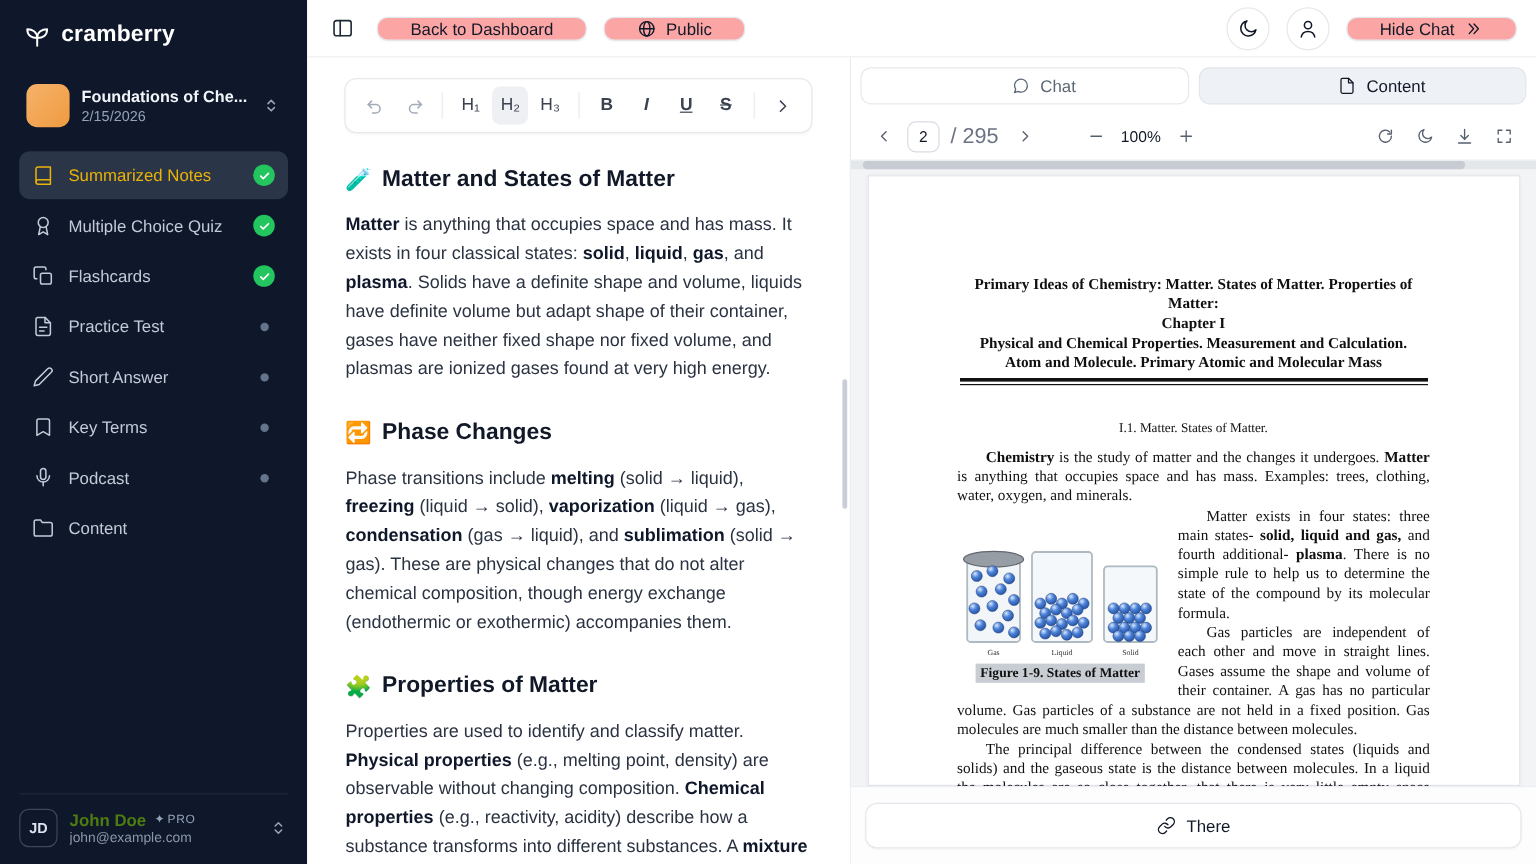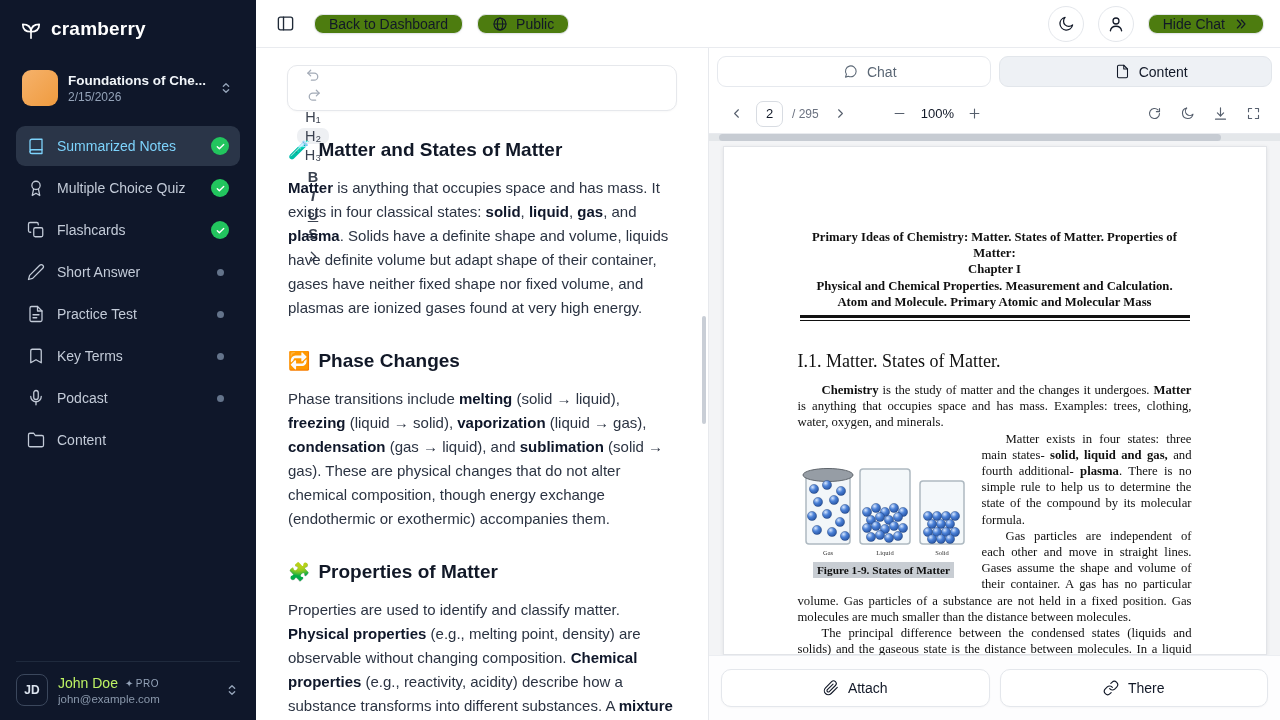--- a/index.html
+++ b/index.html
@@ -12,51 +12,51 @@
   .logo-row svg { width:22px; height:22px; stroke:#fff; fill:none; stroke-width:1.8; stroke-linecap:round; stroke-linejoin:round; }
   .logo-name { font-size:19px; font-weight:700; color:#fff; letter-spacing:.2px; }
   .course { display:flex; align-items:center; gap:10px; margin-top:24px; padding:6px 6px; border-radius:10px; cursor:pointer; }
   .course-avatar { width:36px; height:36px; border-radius:9px; background:linear-gradient(135deg,#f6b26b,#ef9b3f); flex:none; }
   .course-meta { flex:1; min-width:0; }
   .course-name { font-size:13.5px; color:#f1f5f9; font-weight:600; white-space:nowrap; overflow:hidden; }
   .course-date { font-size:12px; color:#94a3b8; margin-top:2px; }
   .chev-ud { width:16px; height:16px; stroke:#94a3b8; fill:none; stroke-width:2; stroke-linecap:round; stroke-linejoin:round; flex:none; }
   nav { margin-top:14px; display:flex; flex-direction:column; gap:2px; }
   .nav-item { display:flex; align-items:center; gap:12px; height:40px; padding:0 11px; border-radius:9px; color:#c3cbd8; font-size:14px; cursor:pointer; }
-  .nav-item.active { background:#2a3548; color:#7dd3fc; }
+  .nav-item.active { background:#2a3548; color:#eab308; }
   .nav-item svg { width:18px; height:18px; stroke:currentColor; fill:none; stroke-width:1.7; stroke-linecap:round; stroke-linejoin:round; flex:none; }
   .nav-label { flex:1; white-space:nowrap; overflow:hidden; }
   .done-badge { width:18px; height:18px; border-radius:50%; background:#22c55e; display:flex; align-items:center; justify-content:center; flex:none; }
   .done-badge svg { width:11px; height:11px; stroke:#fff; stroke-width:3; fill:none; stroke-linecap:round; stroke-linejoin:round; }
   .pending-dot { width:7px; height:7px; border-radius:50%; background:#64748b; margin-right:5px; flex:none; }
   .sidebar-spacer { flex:1; }
   .user-card { border-top:1px solid #1f2a3d; padding-top:12px; display:flex; align-items:center; gap:10px; }
   .user-avatar { width:32px; height:32px; border-radius:8px; border:1px solid #3b475c; color:#dbe3ee; font-size:12px; font-weight:600; display:flex; align-items:center; justify-content:center; flex:none; }
   .user-meta { flex:1; min-width:0; }
   .user-name-row { display:flex; align-items:center; gap:7px; }
-  .user-name { font-size:14px; color:#bef264; font-weight:400; }
+  .user-name { font-size:14px; color:#4d7c0f; font-weight:700; }
   .pro-badge { font-size:10px; color:#94a3b8; letter-spacing:.5px; display:flex; align-items:center; gap:2px; }
   .user-email { font-size:11.5px; color:#8a98ab; margin-top:2px; white-space:nowrap; overflow:hidden; }
 
   
   .main { flex:1; display:flex; flex-direction:column; min-width:0; }
   .topbar { height:48px; border-bottom:1px solid #e9ebef; display:flex; align-items:center; padding:0 16px 0 14px; gap:14px; background:#fff; }
   .icon-btn { width:30px; height:30px; border:none; background:none; display:flex; align-items:center; justify-content:center; color:#1f2937; cursor:pointer; border-radius:7px; }
   .icon-btn svg { width:19px; height:19px; stroke:currentColor; fill:none; stroke-width:1.7; stroke-linecap:round; stroke-linejoin:round; }
-  .pill-btn { height:20px; padding:0 14px; border:1px solid #e4e7ec; border-radius:9px; background:#4d7c0f; display:flex; align-items:center; gap:8px; font-size:14px; font-weight:500; color:#111827; cursor:pointer; box-shadow:0 1px 2px rgba(16,24,40,.04); font-family:inherit; }
+  .pill-btn { height:20px; padding:0 27px; border:1px solid #e4e7ec; border-radius:9px; background:#fca5a5; display:flex; align-items:center; gap:8px; font-size:14px; font-weight:500; color:#111827; cursor:pointer; box-shadow:0 1px 2px rgba(16,24,40,.04); font-family:inherit; }
   .pill-btn svg { width:16px; height:16px; stroke:currentColor; fill:none; stroke-width:1.7; stroke-linecap:round; stroke-linejoin:round; }
   .topbar-spacer { flex:1; }
   .round-btn { width:36px; height:36px; border-radius:50%; border:1px solid #e4e7ec; background:#fff; display:flex; align-items:center; justify-content:center; color:#111827; cursor:pointer; }
   .round-btn svg { width:18px; height:18px; stroke:currentColor; fill:none; stroke-width:1.7; stroke-linecap:round; stroke-linejoin:round; }
 
   .workspace { flex:1; display:flex; min-height:0; }
 
   
   .editor-col { width:452px; min-width:452px; position:relative; overflow:hidden; background:#fff; }
-  .ed-toolbar { margin:17px 31px 0 31px; height:46px; border:1px solid #e6e8ec; border-radius:10px; background:#fff; display:flex; align-items:flex-start; padding:0 9px; gap:3px; box-shadow:0 1px 2px rgba(16,24,40,.03);flex-direction:column; }
+  .ed-toolbar { margin:17px 31px 0 31px; height:46px; border:1px solid #e6e8ec; border-radius:10px; background:#fff; display:flex; align-items:center; padding:0 9px; gap:3px; box-shadow:0 1px 2px rgba(16,24,40,.03); }
   .tb-btn { width:32px; height:32px; border:none; background:none; border-radius:7px; display:flex; align-items:center; justify-content:center; font-size:14.5px; color:#3b4250; cursor:pointer; font-family:inherit; }
   .tb-btn.muted { color:#a3abb7; }
   .tb-btn.active { background:#eef0f3; }
   .tb-btn svg { width:17px; height:17px; stroke:currentColor; fill:none; stroke-width:1.8; stroke-linecap:round; stroke-linejoin:round; }
   .tb-b { font-weight:800; }
   .tb-i { font-style:italic; font-weight:600; }
   .tb-u { text-decoration:underline; font-weight:600; }
   .tb-s { text-decoration:line-through; font-weight:600; }
   .tb-sep { width:1px; height:22px; background:#e8eaee; margin:0 5px; }
   .doc { padding:24px 32px 0 32px; color:#2b3342; }
@@ -70,31 +70,31 @@
   
   .right-panel { flex:1; min-width:0; display:flex; flex-direction:column; border-left:1px solid #e7e9ed; background:#fff; }
   .tabs { display:flex; gap:8px; padding:8px 8px 7px; }
   .tab { flex:1; height:31px; border:1px solid #e6e9ee; border-radius:9px; background:#fff; display:flex; align-items:center; justify-content:center; gap:9px; font-size:14px; color:#5b6775; cursor:pointer; font-family:inherit;padding-left:32px; }
   .tab svg { width:15px; height:15px; stroke:currentColor; fill:none; stroke-width:1.7; stroke-linecap:round; stroke-linejoin:round; }
   .tab.active { background:#eef1f5; color:#111827; font-weight:500; border-color:#e2e6eb; }
   .pdf-toolbar { height:40px; display:flex; align-items:center; padding:0 14px; gap:7px; color:#4b5563; border-bottom:1px solid #e9ebef; }
   .pt-btn { width:26px; height:26px; border:none; background:none; display:flex; align-items:center; justify-content:center; color:#565f6d; cursor:pointer; border-radius:6px; }
   .pt-btn svg { width:15px; height:15px; stroke:currentColor; fill:none; stroke-width:1.8; stroke-linecap:round; stroke-linejoin:round; }
   .page-input { width:27px; height:26px; border:1px solid #d8dce2; border-radius:7px; text-align:center; font-size:13px; color:#111827; font-family:inherit; }
-  .page-total { font-size:12px; color:#6b7280; margin:0 2px; }
+  .page-total { font-size:18px; color:#6b7280; margin:0 2px; }
   .zoom-group { display:flex; align-items:center; gap:8px; margin-left:26px; }
   .zoom-val { font-size:13px; color:#111827; }
   .pt-spacer { flex:1; }
   .pdf-viewport { flex:1; background:#f3f4f6; position:relative; overflow:hidden; display:flex; justify-content:center; }
   .h-scroll-track { position:absolute; top:0; left:0; right:0; height:7px; background:#e4e7ea; }
   .h-scroll-thumb { position:absolute; top:0; left:10px; width:88%; height:7px; border-radius:4px; background:#c7ccd3; }
   .pdf-page { width:544px; margin-top:12px; background:#fff; border:1px solid #e2e4e8; box-shadow:0 1px 4px rgba(0,0,0,.08); padding:82px 74px 24px; font-family:"Liberation Serif", serif; color:#101010; }
   .pdf-head { text-align:center; font-weight:700; font-size:12.7px; line-height:16.2px; }
   .pdf-rule { border-top:3.5px solid #111; border-bottom:1.5px solid #111; height:6px; margin:5px 2px 0; }
-  .pdf-sec-title { text-align:left; font-size:18px; margin:30px 0 10px; }
+  .pdf-sec-title { text-align:center; font-size:11px; margin:30px 0 10px; }
   .pdf-p { font-size:12.7px; line-height:16.2px; text-align:justify; text-indent:24px; }
   .pdf-p strong { font-weight:700; }
   .fig-wrap { float:left; width:172px; margin:33px 12px 4px 0; text-indent:0; display:block; text-align:center; }
   .fig-wrap svg { display:block; margin:0 auto; }
   .fig-caption { display:inline-block; font-size:11.3px; font-weight:700; background:#c8cdd3; padding:0 4px; margin-top:3px; text-indent:0; }
   .panel-footer { display:flex; gap:10px; padding:13px 12px; border-top:1px solid #eceef2; background:#fdfdfe; }
   .footer-btn { flex:1; height:38px; border:1px solid #e4e7ec; border-radius:10px; background:#fff; display:flex; align-items:center; justify-content:center; gap:9px; font-size:14px; font-weight:500; color:#111827; cursor:pointer; box-shadow:0 1px 2px rgba(16,24,40,.03); font-family:inherit; }
   .footer-btn svg { width:16px; height:16px; stroke:currentColor; fill:none; stroke-width:1.7; stroke-linecap:round; stroke-linejoin:round; }
 </style>
 </head>
@@ -156,32 +156,32 @@
           </svg>
         <span class="nav-label">Flashcards</span>
         <span class="done-badge">
             <svg viewBox="0 0 24 24">
               <path d="M5 12.5l4.5 4.5L19 7.5"></path>
             </svg>
           </span>
       </div>
       <div class="nav-item">
         <svg viewBox="0 0 24 24">
-            <path d="M17 3a2.8 2.8 0 1 1 4 4L7.5 20.5 2 22l1.5-5.5z"></path>
-          </svg>
-        <span class="nav-label">Short Answer</span>
-        <span class="pending-dot"></span>
-      </div>
-      <div class="nav-item">
-        <svg viewBox="0 0 24 24">
             <path d="M14 2H6a2 2 0 0 0-2 2v16a2 2 0 0 0 2 2h12a2 2 0 0 0 2-2V8z"></path>
             <path d="M14 2v6h6"></path>
             <path d="M8 13h8M8 17h5"></path>
           </svg>
         <span class="nav-label">Practice Test</span>
+        <span class="pending-dot"></span>
+      </div>
+      <div class="nav-item">
+        <svg viewBox="0 0 24 24">
+            <path d="M17 3a2.8 2.8 0 1 1 4 4L7.5 20.5 2 22l1.5-5.5z"></path>
+          </svg>
+        <span class="nav-label">Short Answer</span>
         <span class="pending-dot"></span>
       </div>
       <div class="nav-item">
         <svg viewBox="0 0 24 24">
             <path d="M19 21l-7-4-7 4V5a2 2 0 0 1 2-2h10a2 2 0 0 1 2 2z"></path>
           </svg>
         <span class="nav-label">Key Terms</span>
         <span class="pending-dot"></span>
       </div>
       <div class="nav-item">
@@ -477,26 +477,20 @@
               </span><span><span>Matter exists in four states: three main states-  </span><strong>solid, liquid and gas,</strong><span> and fourth additional- </span><strong>plasma</strong><span>. There is no simple rule to help us to determine the state of the compound by its molecular formula.</span></span>
             </p>
             <p class="pdf-p"><span>Gas particles are independent of each other and move in straight lines. Gases assume the shape and volume of their container. A gas has no particular volume. Gas particles of a substance are not held in a fixed position. Gas molecules are much smaller than the distance between molecules.</span></p>
             <p class="pdf-p"><span>The principal difference between the condensed states (liquids and solids) and the gaseous state is the distance between molecules. In a liquid the molecules are so close together, that there is very little empty space (Figure 1-1). Thus </span></p>
           </div>
         </div>
 
         <div class="panel-footer">
           <button class="footer-btn">
             <svg viewBox="0 0 24 24">
-                <path d="m21.44 11.05-9.19 9.19a6 6 0 0 1-8.49-8.49l9.19-9.19a4 4 0 0 1 5.66 5.66l-9.2 9.19a2 2 0 0 1-2.83-2.83l8.49-8.48"></path>
-              </svg>
-            <span>Attach</span>
-          </button>
-          <button class="footer-btn">
-            <svg viewBox="0 0 24 24">
                 <path d="M10 13a5 5 0 0 0 7.54.54l3-3a5 5 0 0 0-7.07-7.07l-1.72 1.71"></path>
                 <path d="M14 11a5 5 0 0 0-7.54-.54l-3 3a5 5 0 0 0 7.07 7.07l1.71-1.71"></path>
               </svg>
             <span>There</span>
           </button>
         </div>
       </section>
 
     </div>
   </div>

